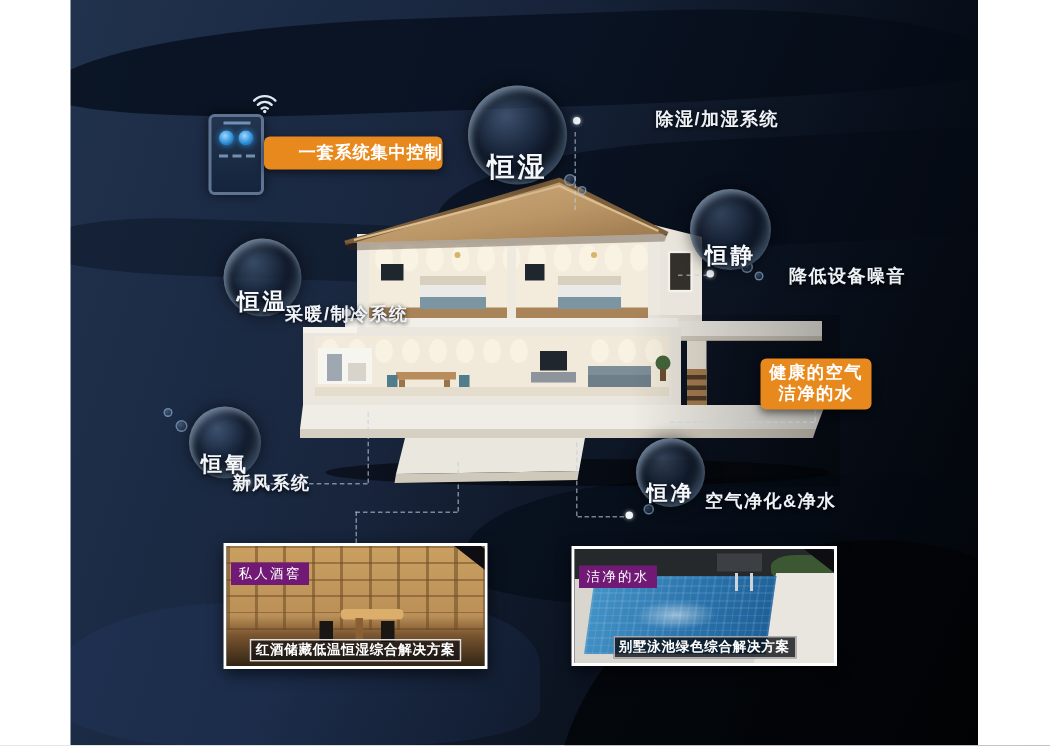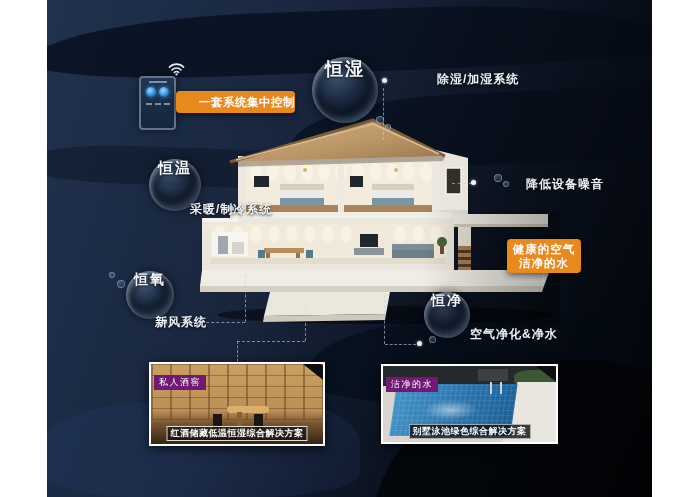--- a/index.html
+++ b/index.html
@@ -23,21 +23,21 @@
 
   .house-svg{position:absolute;left:200px;top:110px;width:360px;height:215px;z-index:3;}
 
   .dashv{position:absolute;width:0;border-left:1px dashed rgba(195,207,222,.6);z-index:4;}
   .dashh{position:absolute;height:0;border-top:1px dashed rgba(195,207,222,.6);z-index:4;}
   .cdot{position:absolute;width:5px;height:5px;border-radius:50%;background:#eef3f8;
         box-shadow:0 0 3px rgba(255,255,255,.7);z-index:5;}
   .tiny-bubble{position:absolute;border-radius:50%;border:1px solid rgba(160,195,230,.55);
         background:radial-gradient(circle at 35% 30%,rgba(140,175,215,.35),rgba(20,30,50,.2));z-index:5;}
 
-  .bubble{position:absolute;border-radius:50%;display:flex;align-items:flex-start;justify-content:center;
+  .bubble{position:absolute;border-radius:50%;display:flex;align-items:flex-end;justify-content:center;
         color:#f4f8fc;font-weight:bold;letter-spacing:2px;z-index:5;
         background:radial-gradient(circle at 38% 30%,rgba(120,152,192,.38),rgba(22,34,54,.78) 45%,rgba(5,9,17,.94) 72%);
         box-shadow:inset 2px 3px 5px rgba(190,215,245,.55),inset -3px -5px 7px rgba(130,170,215,.42),
                    inset 0 0 14px rgba(0,0,0,.85),0 0 10px rgba(0,0,0,.55);
         text-shadow:0 1px 2px rgba(0,0,0,.7);}
   .b-hengshi{left:312px;top:57px;width:66px;height:66px;font-size:18px;}
   .b-hengjing{left:460px;top:126px;width:54px;height:54px;font-size:15px;}
   .b-hengwen{left:149px;top:159px;width:52px;height:52px;font-size:15px;}
   .b-hengyang{left:126px;top:271px;width:48px;height:48px;font-size:14px;}
   .b-hengjin{left:424px;top:292px;width:46px;height:46px;font-size:14px;}
@@ -260,20 +260,23 @@
       <path d="M5.5 12 a9 9 0 0 1 13 0" stroke="#dfe9f2" fill="none" stroke-width="2.2" stroke-linecap="round"></path>
       <path d="M9 15.5 a4.5 4.5 0 0 1 6 0" stroke="#dfe9f2" fill="none" stroke-width="2.2" stroke-linecap="round"></path>
       <circle cx="12" cy="18.2" r="1.6" fill="#dfe9f2"></circle>
     </svg>
 
     <div class="obox obox-control">一套系统集中控制</div>
 
     <div class="bubble b-hengshi">
       <span>恒湿</span>
     </div>
+    <div class="bubble b-hengjing">
+      <span>恒静</span>
+    </div>
     <div class="bubble b-hengwen">
       <span>恒温</span>
     </div>
     <div class="bubble b-hengyang">
       <span>恒氧</span>
     </div>
     <div class="bubble b-hengjin">
       <span>恒净</span>
     </div>
 

